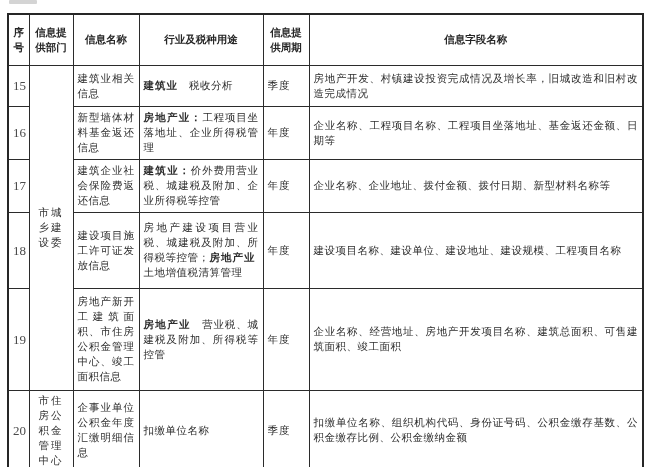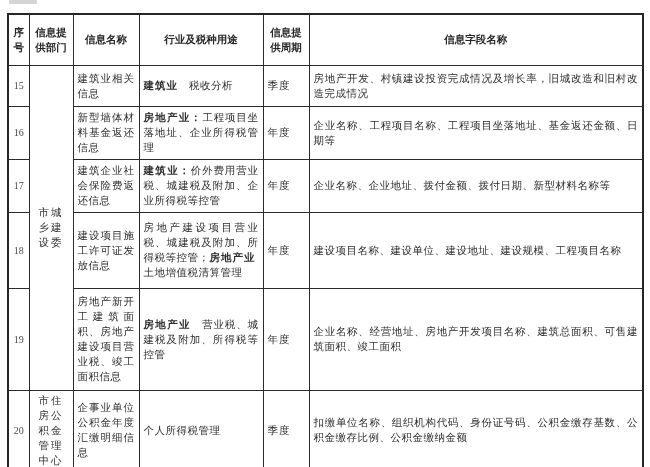--- a/index.html
+++ b/index.html
@@ -45,21 +45,21 @@
   tr.r20{height:80px;}
   th.hcell{
     font-weight:bold;
     text-align:center;
     padding:2px 2px;
     color:#262626;
   }
   td.seq{
     text-align:center;
     color:#4a4a4a;
-    font-size:10px;
+    font-size:13px;
     padding:2px 1px;
   }
   td.dept{
     text-align:center;
     letter-spacing:2px;
     padding:2px 1px;
     color:#333;
   }
   td.name{
     text-align:justify;
@@ -135,27 +135,27 @@
     </tr>
     <tr class="r18">
       <td class="seq">18</td>
       <td class="name">建设项目施工许可证发放信息</td>
       <td class="tax"><span>房地产建设项目营业税、城建税及附加、所得税等控管；</span><span class="seg-bold">房地产业</span><span>　土地增值税清算管理</span></td>
       <td class="period">年度</td>
       <td class="fields">建设项目名称、建设单位、建设地址、建设规模、工程项目名称</td>
     </tr>
     <tr class="r19">
       <td class="seq">19</td>
-      <td class="name">房地产新开工建筑面积、房地产建设项目营业税、竣工面积信息</td>
+      <td class="name">房地产新开工建筑面积、市住房公积金管理中心、竣工面积信息</td>
       <td class="tax"><span class="seg-bold">房地产业</span><span>　营业税、城建税及附加、所得税等控管</span></td>
       <td class="period">年度</td>
       <td class="fields">企业名称、经营地址、房地产开发项目名称、建筑总面积、可售建筑面积、竣工面积</td>
     </tr>
     <tr class="r20">
       <td class="seq">20</td>
       <td class="dept">市住房公积金管理中心</td>
       <td class="name">企事业单位公积金年度汇缴明细信息</td>
-      <td class="tax"><span>个人所得税管理</span></td>
+      <td class="tax"><span>扣缴单位名称</span></td>
       <td class="period">季度</td>
       <td class="fields">扣缴单位名称、组织机构代码、身份证号码、公积金缴存基数、公积金缴存比例、公积金缴纳金额</td>
     </tr>
   </tbody>
 </table>
 
 </body></html>

